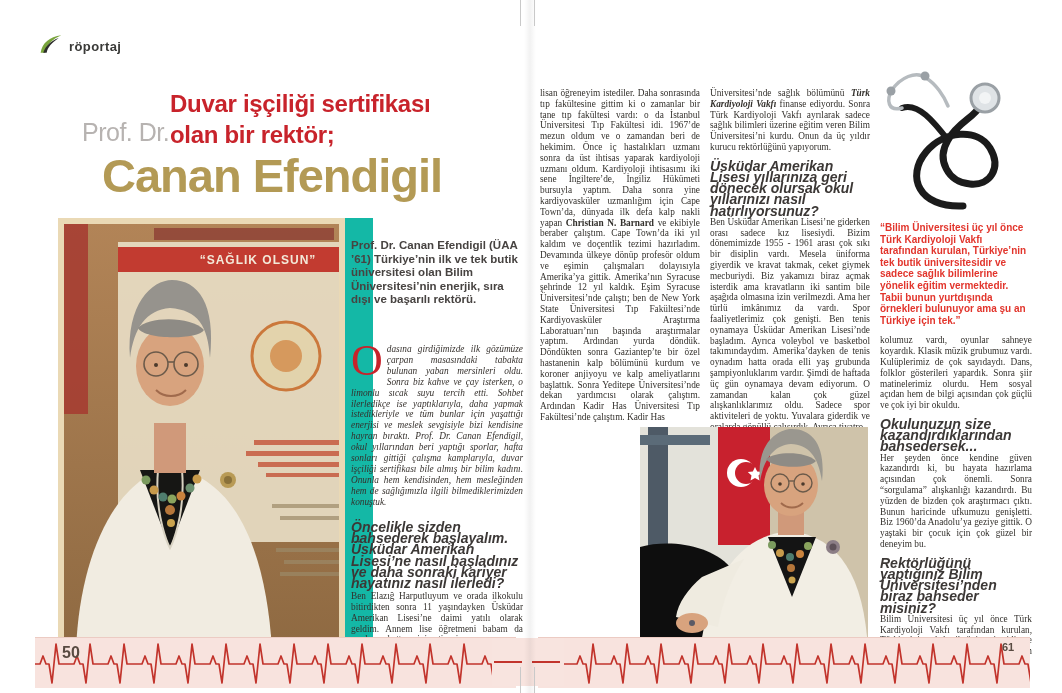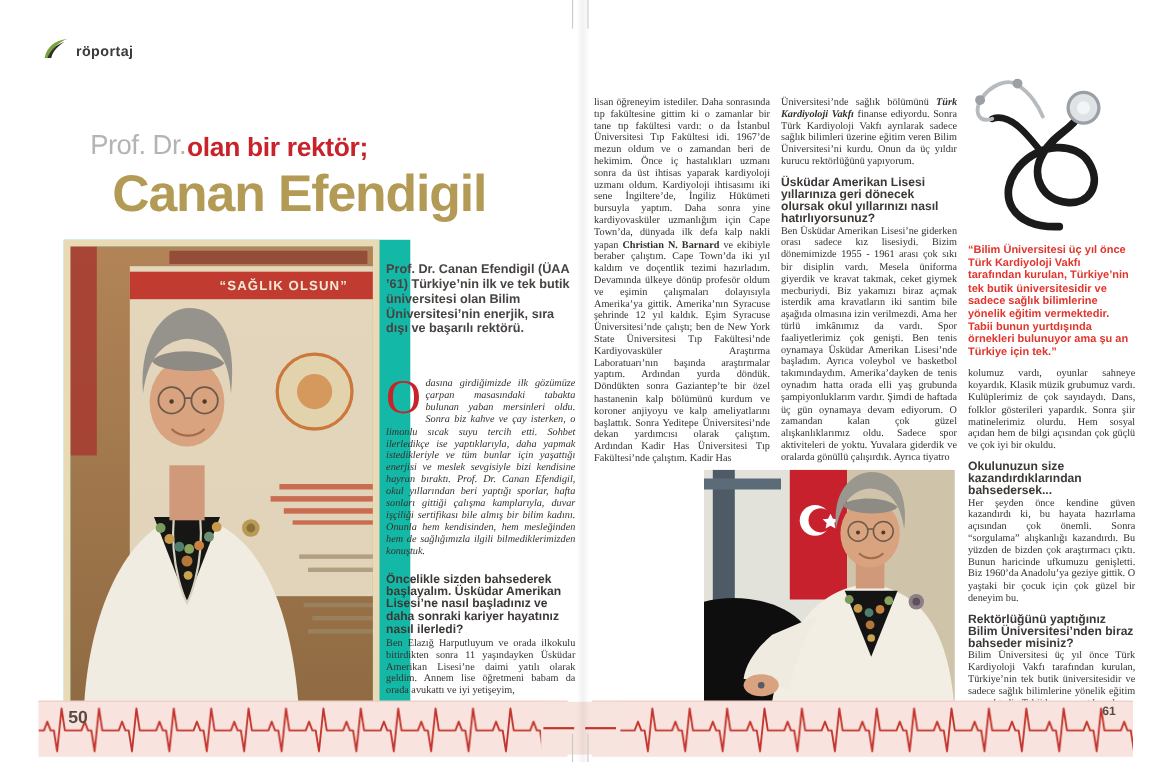--- a/index.html
+++ b/index.html
@@ -15,21 +15,21 @@
   #titlePrefix{left:82px;top:118px;font-size:25px;color:#b7b3b1;letter-spacing:-.5px;}
   #titleName{left:102px;top:148px;font-size:47px;font-weight:bold;color:#b39a55;letter-spacing:-1px;}
   
   #standfirst{left:351px;top:239px;width:172px;font-size:11.5px;line-height:13.5px;
               font-weight:bold;color:#474341;}
   #lead{left:351px;top:344px;width:172px;font-family:"Liberation Serif",serif;
         font-style:italic;font-size:9.3px;line-height:10.9px;color:#35302c;text-align:justify;}
   #lead .dropcap{float:left;font-style:normal;font-size:44px;line-height:34px;color:#c8232b;
         padding-right:4px;font-family:"Liberation Serif",serif;}
   #lead .b{font-weight:normal;}
-  .qhead{font-weight:bold;color:#3c3836;font-size:11px;line-height:11.2px;font-family:"Liberation Sans",sans-serif;}
+  .qhead{font-weight:bold;color:#3c3836;font-size:14px;line-height:11.2px;font-family:"Liberation Sans",sans-serif;font-style:italic;}
   .body-serif{font-family:"Liberation Serif",serif;font-size:9.3px;line-height:10.8px;
               color:#33302c;text-align:justify;}
   #qa1{left:351px;top:522px;width:172px;}
   #qa1 .qhead{margin-bottom:2px;}
   
   .col{width:160px;}
   #col1{left:540px;top:88px;}
   #col2{left:710px;top:88px;}
   #col3{left:880px;top:222px;width:152px;}
   .col .b{font-weight:bold;}
@@ -68,20 +68,21 @@
   <div id="kicker" class="abs">
     <span>
       <svg width="26" height="20" viewBox="0 0 30 22">
         <path d="M3,21 C5,10 13,3 27,1 C17,5 10,12 8,21 Z" fill="#79a43c"></path>
         <path d="M6,21 C9,13 15,7 24,4 C16,9 11,15 10,21 Z" fill="#2d2d2b"></path>
       </svg>
     </span>
     <span class="txt">röportaj</span>
   </div>
 
+  <div id="title1" class="abs">Duvar işçiliği sertifikası</div>
   <div id="title2" class="abs">olan bir rektör;</div>
   <div id="titlePrefix" class="abs">Prof. Dr.</div>
   <div id="titleName" class="abs">Canan Efendigil</div>
 
   <div id="photo1" class="abs">
     <svg width="287" height="432" viewBox="0 0 287 432">
       <defs>
         <linearGradient id="wallg" x1="0" y1="0" x2="0" y2="1">
           <stop offset="0" stop-color="#b28457"></stop>
             <stop offset="1" stop-color="#8f6a42"></stop>

